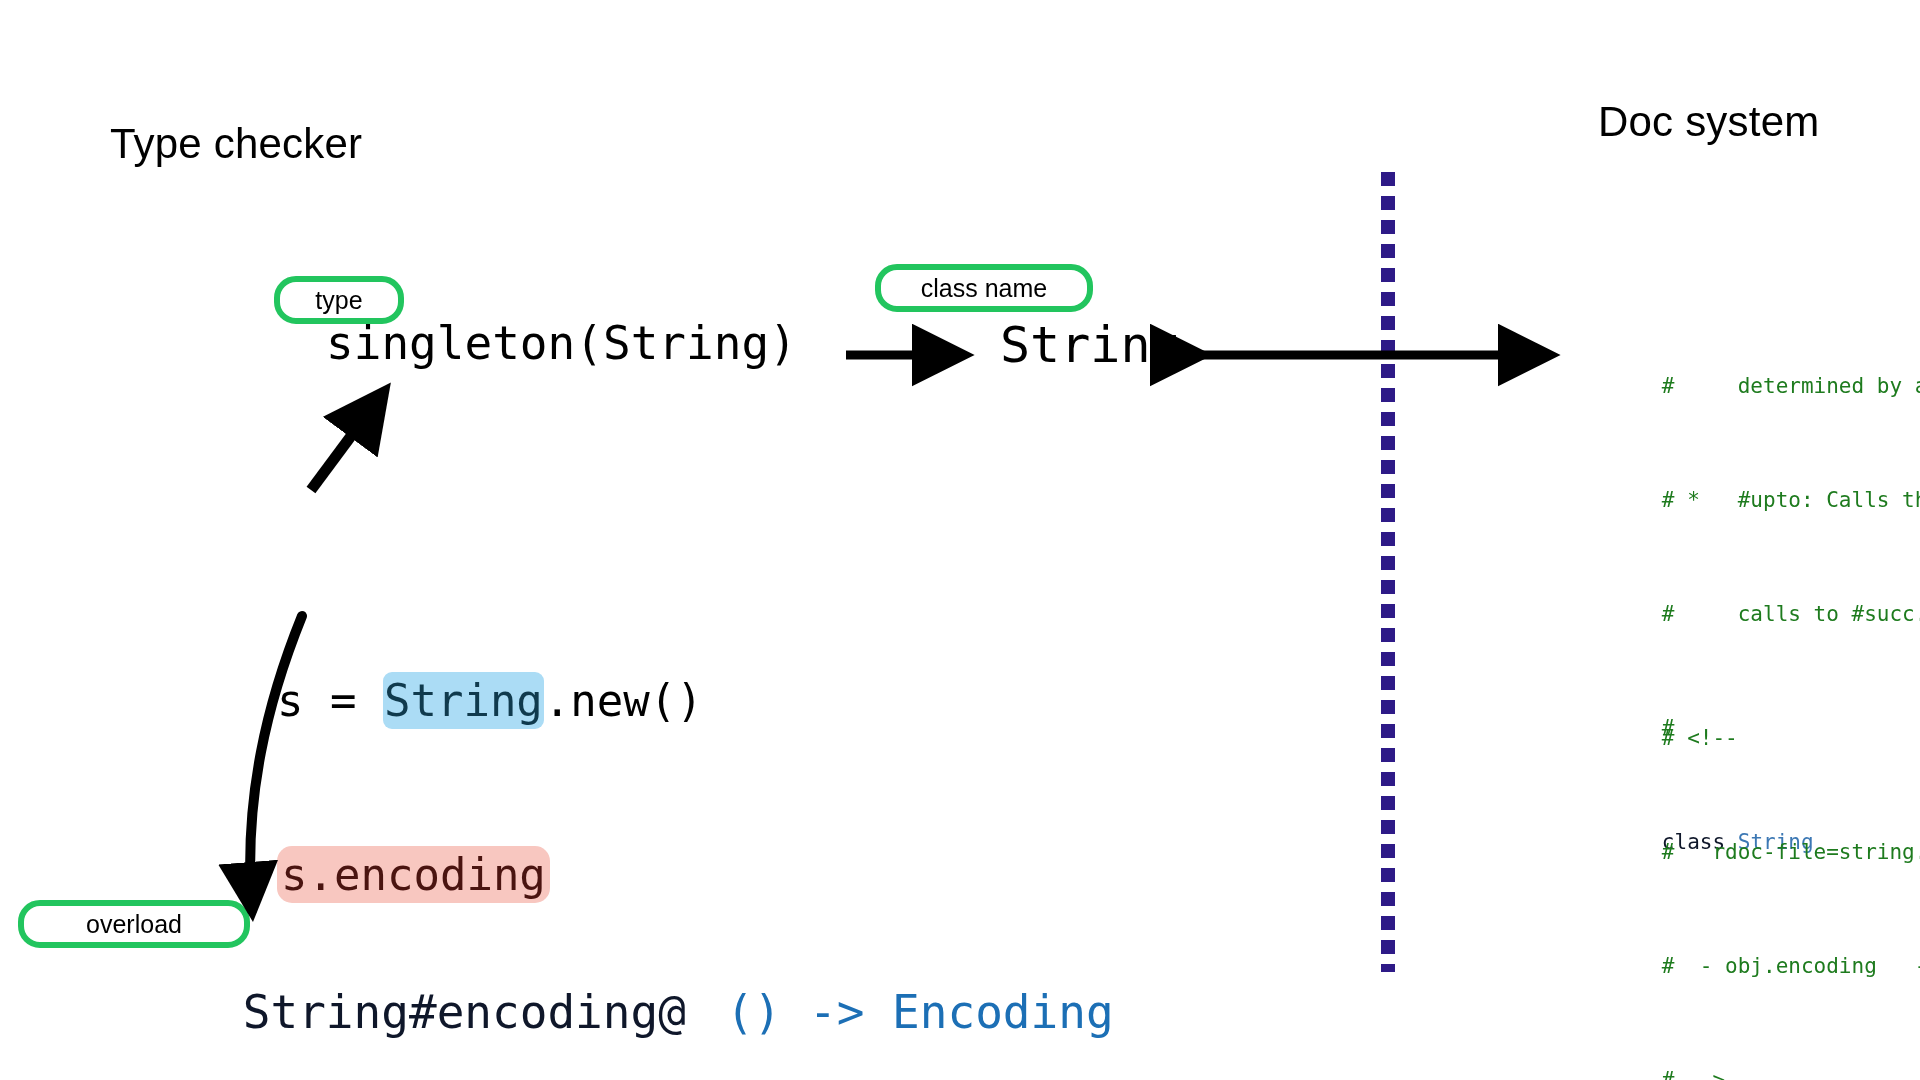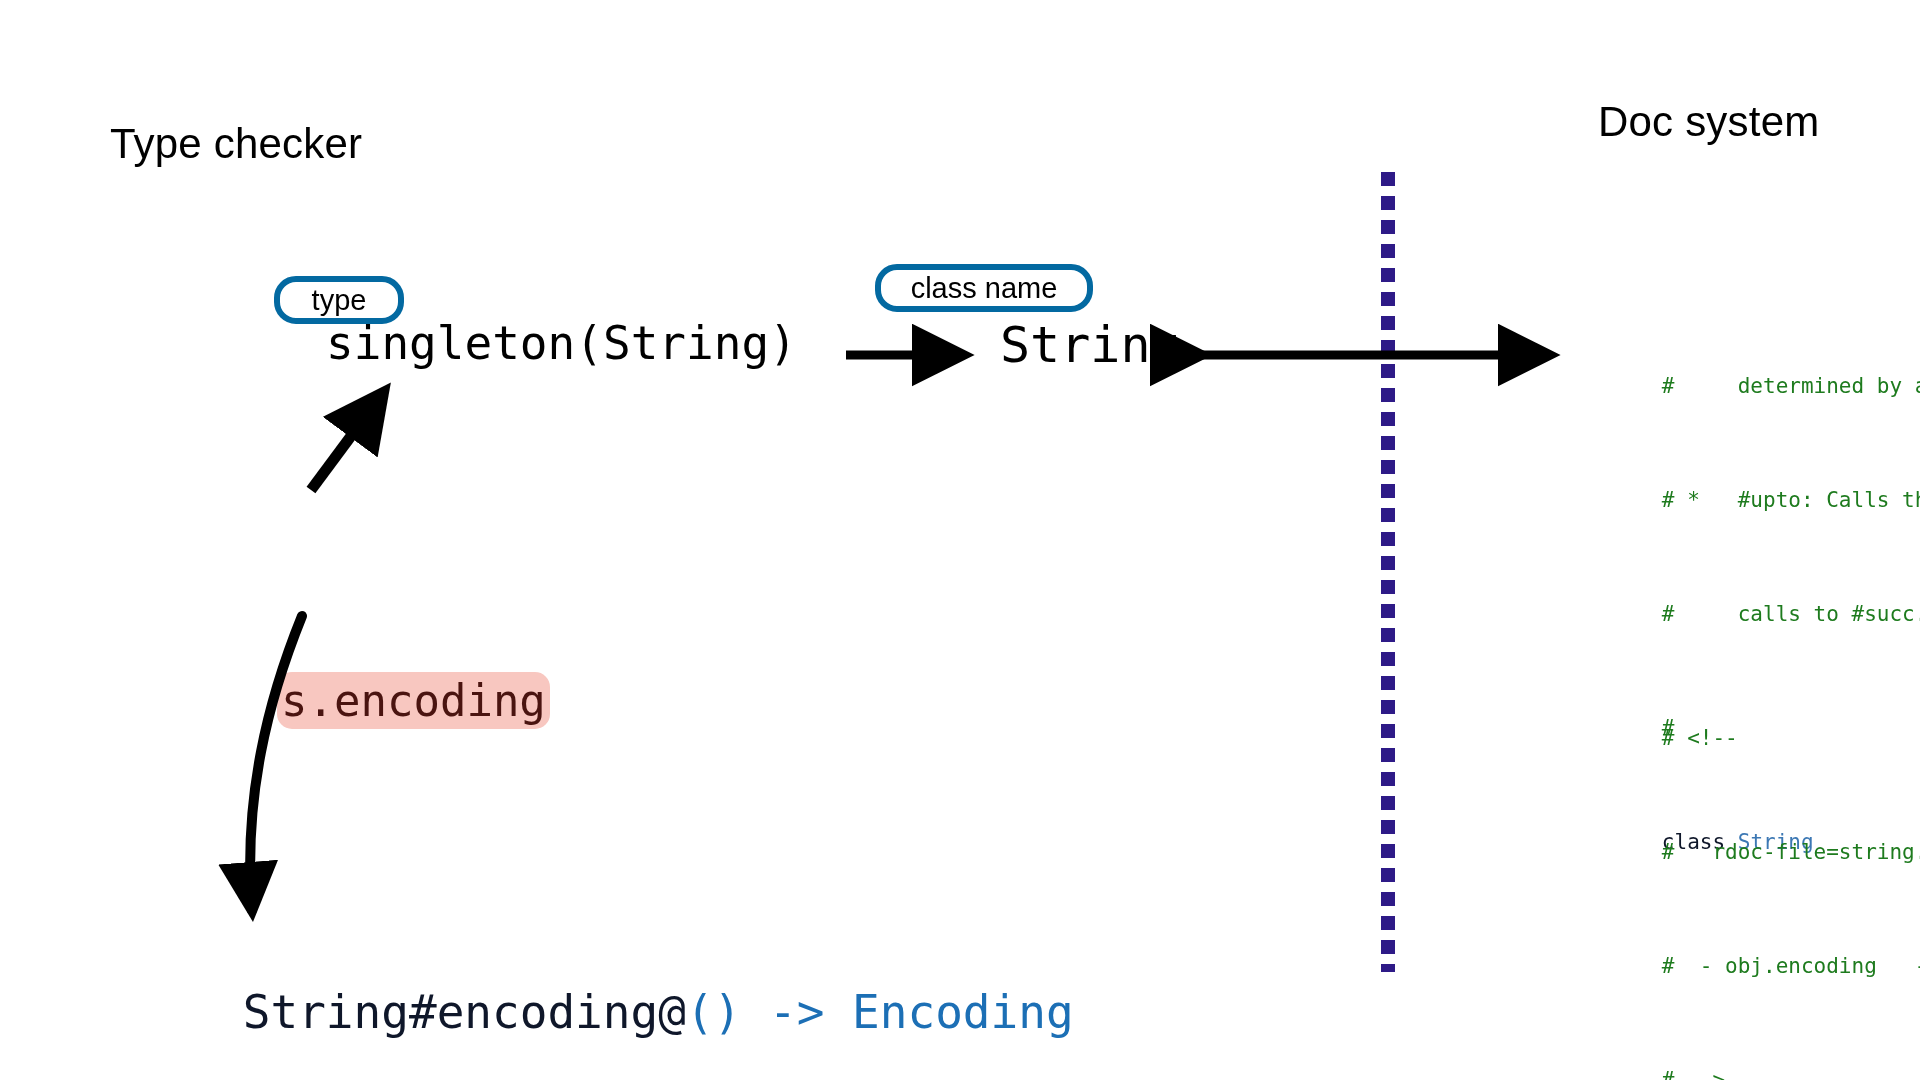--- a/index.html
+++ b/index.html
@@ -36,24 +36,24 @@
   #title-docsystem   { left: 1598px; top: 98px; }
 
   
   .pill {
     position: absolute;
     display: flex;
     align-items: center;
     justify-content: center;
     box-sizing: border-box;
     background: #ffffff;
-    border: 6px solid #0369a1;
+    border: 6px solid #22c55e;
     border-radius: 22px;
     font-family: "Liberation Sans", sans-serif;
-    font-size: 29px;
+    font-size: 25px;
     font-weight: 400;
     color: #000000;
     line-height: 1;
     white-space: nowrap;
   }
   #pill-type      { left: 274px;  top: 276px; width: 130px; height: 48px; }
   #pill-classname { left: 875px;  top: 264px; width: 218px; height: 48px; }
   #pill-overload  { left: 18px;   top: 900px; width: 232px; height: 48px; }
 
   
@@ -100,21 +100,21 @@
     border-radius: 15px;
     padding: 3px 4px;
   }
 
   
   #overload-sig {
     left: 132px; top: 943px;
     font-size: 46px;
   }
   #overload-sig .sig-name { color: #0f172a; }
-  #overload-sig .sig-type { color: #1C6FB5; }
+  #overload-sig .sig-type { color: #1C6FB5; margin-left: 40px; }
 
   
   .doccode {
     position: absolute;
     font-family: "DejaVu Sans Mono", "Liberation Mono", monospace;
     font-size: 21px;
     line-height: 38px;
     white-space: pre;
   }
   #doccode-top    { left: 1586px; top: 253px; }
@@ -152,26 +152,30 @@
   <div class="section-title" id="title-docsystem">Doc system</div>
 
   <div class="section-title" id="title-typechecker">Type checker</div>
 
   <div id="divider"></div>
 
   <div class="pill" id="pill-type">type</div>
 
   <div class="pill" id="pill-classname">class name</div>
 
+  <div class="pill" id="pill-overload">overload</div>
 
   <div class="mono" id="expr-singleton">singleton(String)</div>
 
   <div class="mono" id="expr-string">String</div>
 
   <div id="code-block">
+    <span class="line">
+      <span class="tok-plain">s = </span><span class="hl-blue">String</span><span class="tok-plain">.new()</span>
+    </span>
     <span class="line">
       <span class="hl-red">s.encoding</span>
     </span>
   </div>
 
   <div class="mono" id="overload-sig">
     <span class="sig-name">String#encoding@</span><span class="sig-type">() -&gt; Encoding</span>
   </div>
 
   <div class="doccode" id="doccode-top">

